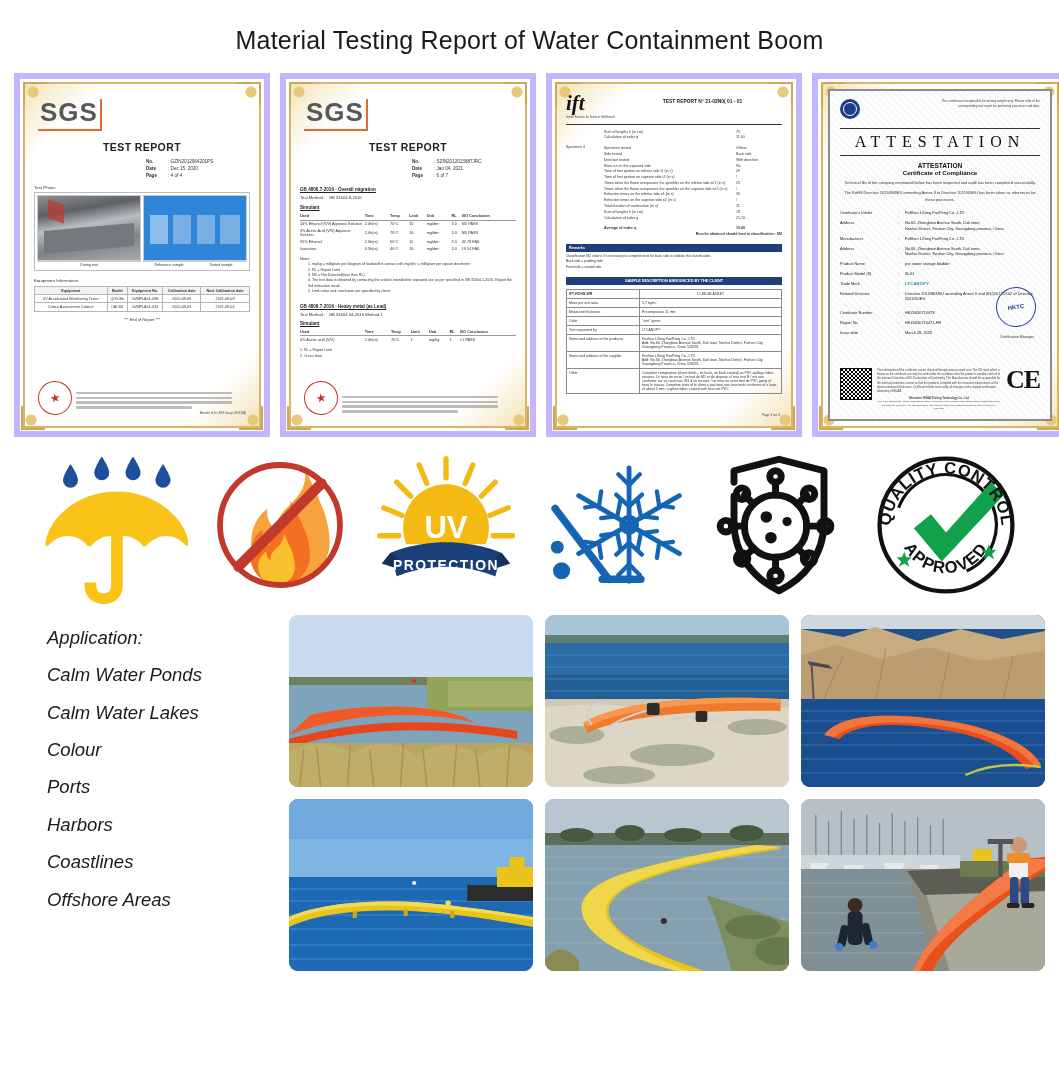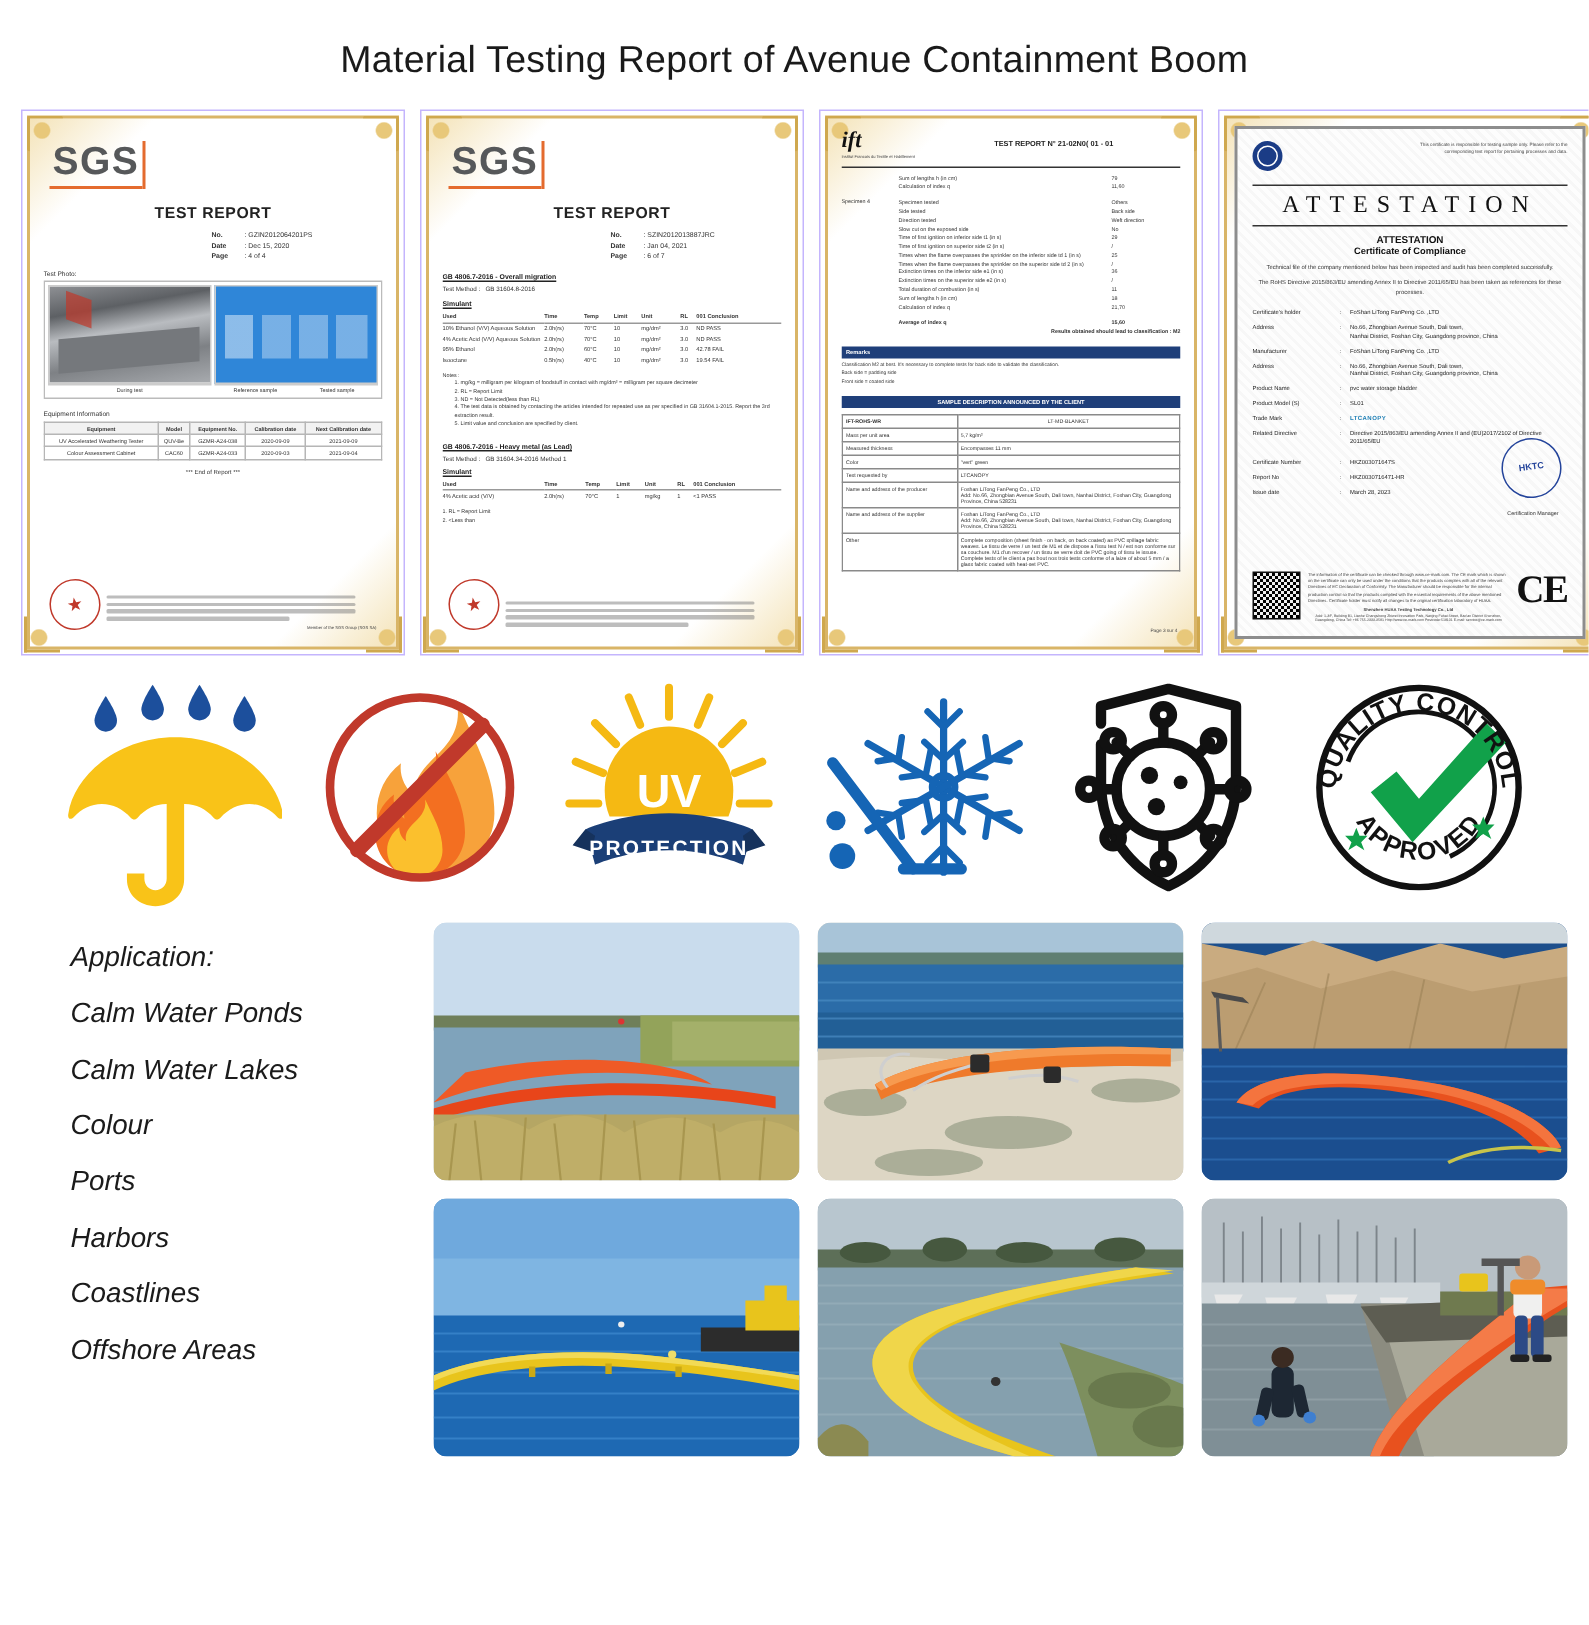--- a/index.html
+++ b/index.html
@@ -26,21 +26,21 @@
   .certs-row {
     display: flex;
     gap: 10px;
     padding: 18px 14px 0 14px;
     justify-content: space-between;
   }
   .cert {
     position: relative;
     width: 256px; height: 364px;
     background: #fff;
-    border: 1px solid #c4b5fd;
+    border: 6px solid #c4b5fd;
     overflow: hidden;
     flex: 0 0 auto;
   }
   .cert .gold-frame {
     position: absolute; inset: 3px;
     border: 2px solid #d9b567;
     background:
       linear-gradient(135deg, #f4e3b8 0%, #fff 14%, #fff 86%, #f4e3b8 100%);
     pointer-events: none;
   }
@@ -127,21 +127,21 @@
 
   
   .sec-title{font-size:4.6px;font-weight:700;color:#222;text-decoration:underline;margin-top:9px;}
   .kv{font-size:4.2px;color:#333;margin-top:3px;}
   .mig-tbl{width:100%;border-collapse:collapse;margin-top:3px;}
   .mig-tbl td{font-size:3.8px;color:#333;padding:1.4px 0;}
   .mig-tbl td.h{font-weight:700;border-bottom:1px solid #999;}
   .notes{font-size:3.6px;color:#333;margin-top:5px;line-height:1.5;}
 
   
-  .ift-logo{font-family:"Liberation Serif",serif;font-size:15px;color:#111;font-style:italic;font-weight:700;}
+  .ift-logo{font-family:"Liberation Serif",serif;font-size:21px;color:#111;font-style:italic;font-weight:700;}
   .doc3-head{display:flex;align-items:flex-start;gap:8px;}
   .doc3-title{font-size:4.9px;font-weight:700;color:#222;margin-top:8px;flex:1;text-align:center;}
   .d3row{display:flex;font-size:3.6px;color:#333;padding:.9px 0;gap:4px;}
   .d3row .k{flex:1;} .d3row .v{width:46px;text-align:left;}
   .d3rule{height:1px;background:#333;margin:4px 0;}
   .navybar{background:#1f3f7a;color:#fff;font-size:3.8px;text-align:center;padding:2px 0;font-weight:700;margin-top:7px;}
   .navybar.left{text-align:left;padding-left:3px;}
   .d3tbl{width:100%;border-collapse:collapse;margin-top:4px;}
   .d3tbl td{border:1px solid #8a8a8a;font-size:3.5px;padding:2px 2px;color:#333;vertical-align:top;}
 
@@ -191,21 +191,21 @@
   .app-list div{ font-size:18.5px; color:#1b1b1b; line-height:2.02; font-family:"Liberation Sans", sans-serif; }
   .photo-grid{ flex:1; display:grid; grid-template-columns: repeat(3, 1fr); gap:12px 12px; }
   .pcell{ height:172px; border-radius:9px; overflow:hidden; position:relative; background:#eef3f6;}
   .pcell svg{ display:block; width:100%; height:100%; }
 </style>
 </head>
 <body>
 
 <div class="page">
 
-  <div class="title">Material Testing Report of Avenue Containment Boom</div>
+  <div class="title">Material Testing Report of Water Containment Boom</div>
 
   <div class="certs-row">
 
     <div class="cert">
       <div class="gold-frame"></div>
       <div class="gold-frame2"></div>
       <div class="cert-inner">
         <div class="doc-head">
           <span class="sgs-logo">SGS</span>
         </div>

